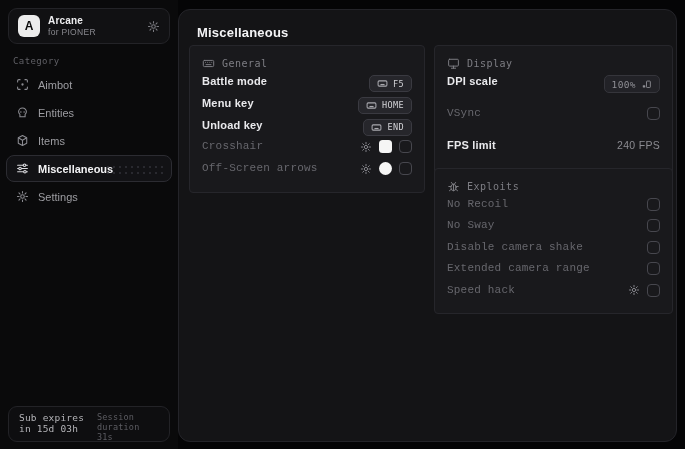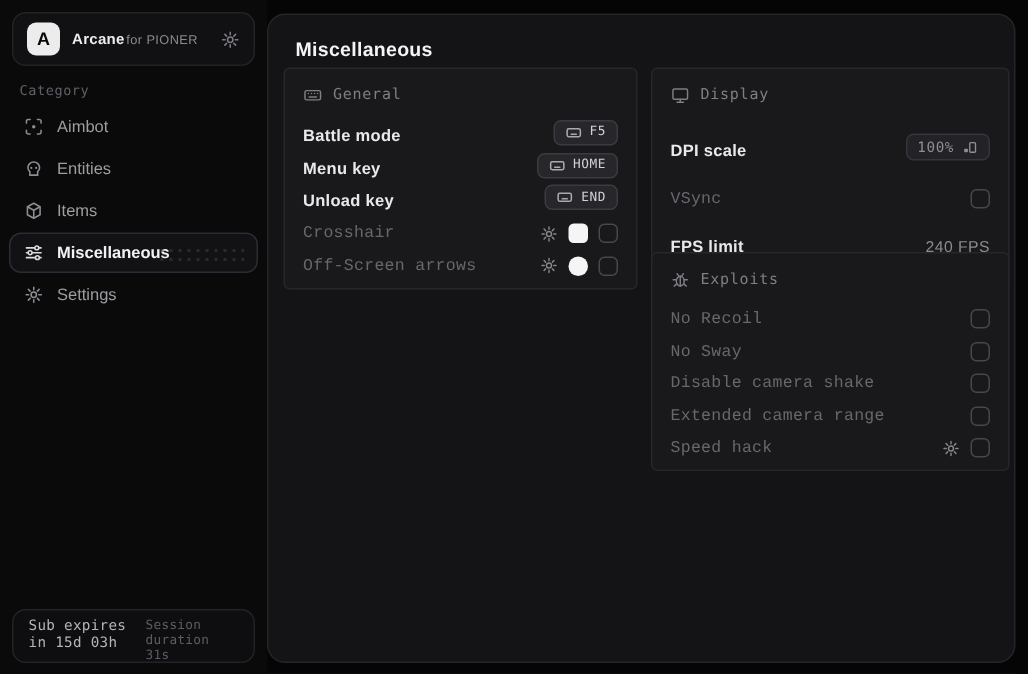--- a/index.html
+++ b/index.html
@@ -23,21 +23,21 @@
     position:absolute; left:8px; top:8px; width:162px; height:36px;
     background:#111113; border:1px solid #232327; border-radius:9px;
     display:flex; align-items:center; padding:0 9px; gap:8px;
   }
   .logo {
     width:22px; height:22px; border-radius:6px; background:#ececec;
     color:#0a0a0a; font-weight:bold; font-size:12px;
     display:flex; align-items:center; justify-content:center;
     flex:none;
   }
-  .brand-text { display:flex; flex-direction:row; gap:1px;justify-content:flex-end; }
+  .brand-text { display:flex; flex-direction:column; gap:1px;justify-content:flex-end; }
   .brand-name { font-size:10px; font-weight:bold; color:#ededef; letter-spacing:.2px; }
   .brand-sub { font-size:8.5px; color:#8a8a90; letter-spacing:.3px; }
   .brand-gear { margin-left:auto; color:#7c7c82; cursor:pointer; }
 
   .category-label {
     position:absolute; left:13px; top:56px;
     font-size:9px; color:#606066; letter-spacing:.4px;
   }
   .nav { position:absolute; left:6px; top:71px; right:6px; }
   .nav-item {
@@ -84,21 +84,21 @@
   .card-exploits { left:255px; top:158px; width:239px; height:146px; }
 
   .card-head {
     display:flex; align-items:center; gap:7px;
     color:#7e7e84; font-size:10px; letter-spacing:.5px;
     height:16px; flex:none; margin-bottom:4px;
   }
   .card-head .head-icon { color:#7e7e84; }
 
   .row {
-    display:flex; align-items:flex-end; justify-content:space-between;
+    display:flex; align-items:flex-start; justify-content:space-between;
     flex:1; min-height:0;
   }
   .row-label { font-size:11px; font-weight:bold; color:#e9e9ec; letter-spacing:.2px; }
   .row-label.dim { color:#67676d; font-weight:normal;font-family:Liberation Mono, monospace; }
   .row-right { display:flex; align-items:center; gap:7px; }
 
   .kbd-badge {
     display:inline-flex; align-items:center; gap:5px;
     height:17px; padding:0 7px; border-radius:5px;
     background:#26262b; border:1px solid #3a3a41;

